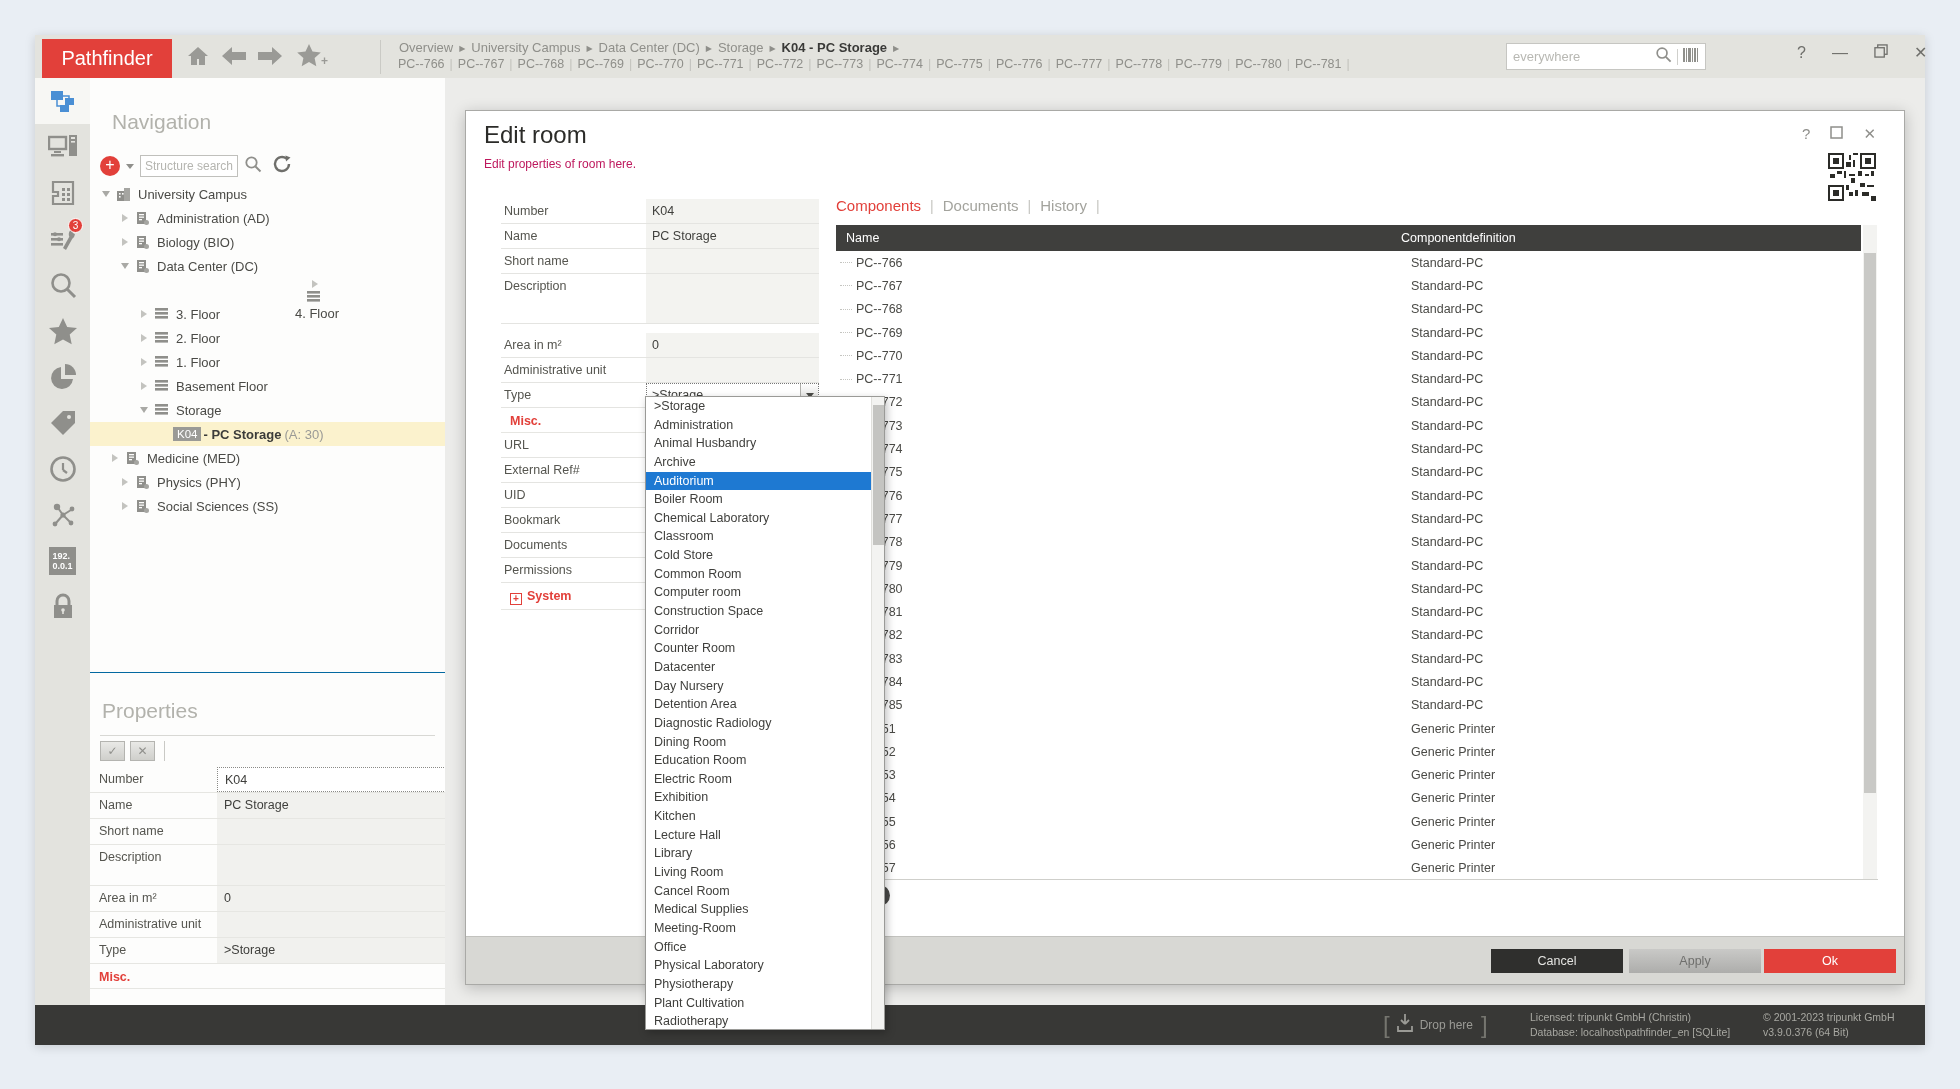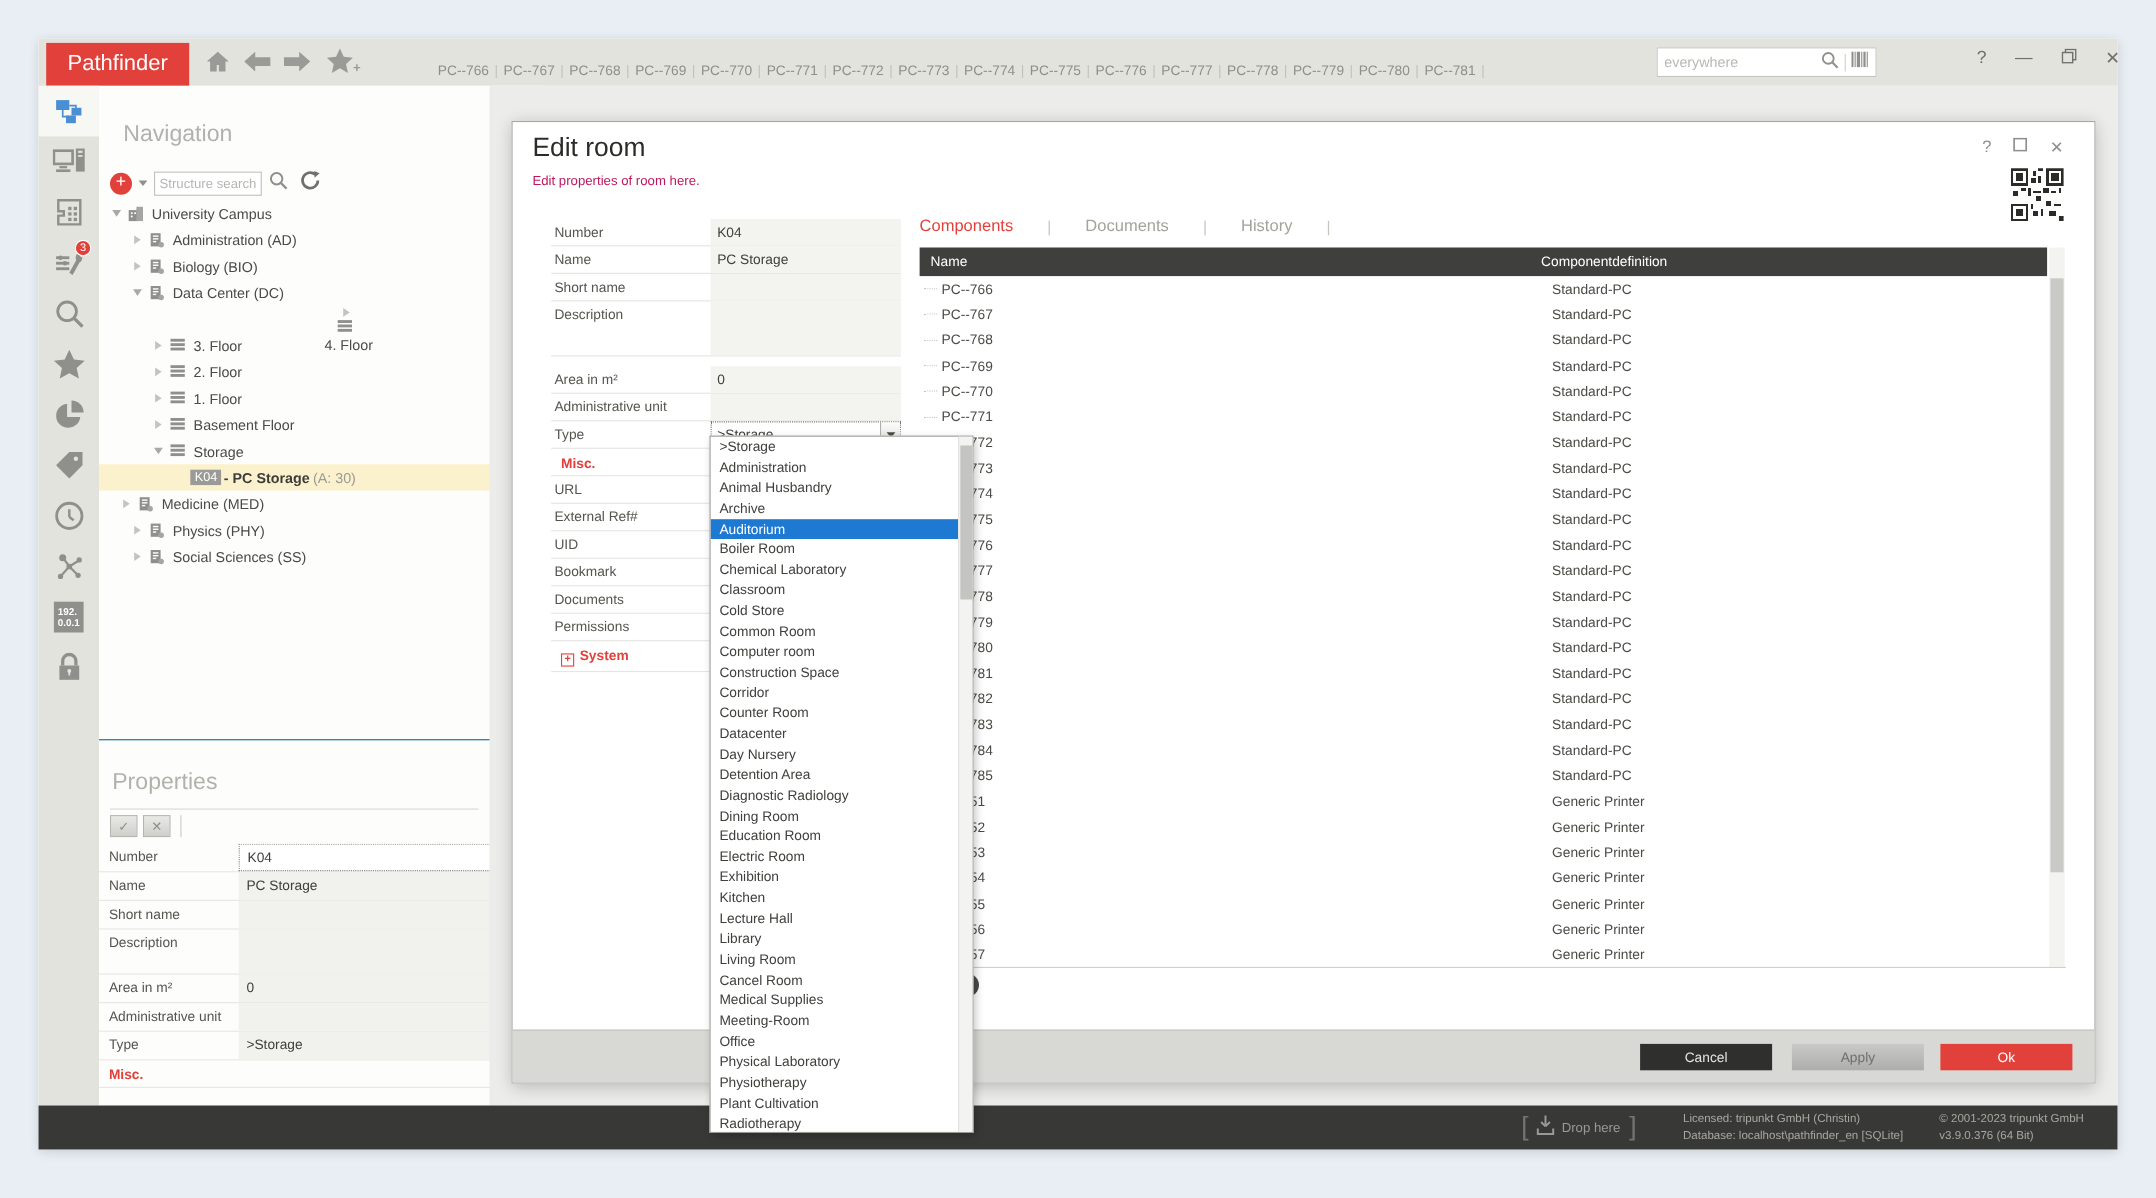--- a/index.html
+++ b/index.html
@@ -80,38 +80,38 @@
   .f-row.gap { margin-top:9px; }
   .f-label { flex:0 0 145px; font-size:12.5px; color:#55554f; padding:5px 0 0 3px; }
   .f-val { flex:1; background:#f3f3f0; font-size:12.5px; color:#3f3f3c; padding:5px 0 0 6px; }
   .combo { flex:1; display:flex; border:1px dotted #777; background:#fff; height:24px; align-self:flex-start; }
   .combo-txt { flex:1; font-size:12.5px; color:#3f3f3c; padding:4px 0 0 5px; }
   .combo-btn { flex:0 0 18px; border-left:1px solid #b0b0ac; background:linear-gradient(#fdfdfd,#d6d6d3); display:flex; align-items:center; justify-content:center; cursor:pointer; }
   .combo-btn::before { content:""; border-left:4px solid transparent; border-right:4px solid transparent; border-top:5px solid #4a4a46; }
   .sys-box { display:inline-flex; width:12px; height:12px; border:1px solid #e2403a; color:#e2403a; font-size:10px; line-height:10px; align-items:center; justify-content:center; margin-right:5px; vertical-align:-2px; }
 
   
-  .tabs { position:absolute; left:370px; top:86px; font-size:15px; color:#a3a39d; display:flex; align-items:center;gap:22px; }
+  .tabs { position:absolute; left:370px; top:86px; font-size:15px; color:#a3a39d; display:flex; align-items:center; }
   .tab { cursor:pointer; }
   .tab.active { color:#e2403a; }
   .tabsep { color:#c5c5c0; margin:0 9px; font-size:14px; }
   .tbl-head { position:absolute; left:370px; top:114px; width:1025px; height:26px; background:#3f3f3d; color:#fff; font-size:12.5px; display:flex; align-items:center; }
   .th-name { padding-left:10px; flex:0 0 565px; }
   .tbl-body { position:absolute; left:370px; top:140px; width:1025px; height:628px; overflow:hidden; }
   .t-row { display:flex; align-items:center; height:23.3px; font-size:12.5px; color:#4a4a46; cursor:pointer; }
   .t-dash { width:12px; border-top:1px dotted #c5c5c1; margin:0 4px 0 4px; }
   .t-name { flex:0 0 555px; }
   .t-def { flex:1; }
   .tbl-sep { position:absolute; left:370px; top:768px; width:1042px; border-top:1px solid #cfcfcb; }
   .more-btn { position:absolute; left:403px; top:774px; width:21px; height:21px; border-radius:50%; background:#4a4a48; color:#fff; font-size:14px; display:flex; align-items:center; justify-content:center; cursor:pointer; }
   .vscroll { position:absolute; left:1397px; top:114px; width:14px; height:654px; background:#f3f3f1; }
   .vthumb { position:absolute; left:1px; top:28px; width:12px; height:540px; background:#c9c9c6; }
 
   .dlg-footer { position:absolute; left:0; right:0; bottom:0; height:48px; background:#d8d8d4; border-top:1px solid #c2c2be; }
-  .btn { position:absolute; top:12px; width:120px; height:24px; font-size:12.5px; display:flex; align-items:center; justify-content:center; cursor:pointer; }
+  .btn { position:absolute; top:12px; width:132px; height:24px; font-size:12.5px; display:flex; align-items:center; justify-content:center; cursor:pointer; }
   .btn-cancel { left:1025px; background:#2f2f2d; color:#e4e4e1; }
   .btn-apply { left:1163px; background:linear-gradient(#c9c9c7,#adadab); color:#6f6f6d; }
   .btn-ok { left:1298px; background:#e2403a; color:#fff; }
 
   
   .dropdown { position:absolute; left:610px; top:361px; width:240px; height:634px; background:#fff; border:1px solid #9a9a97; z-index:50; box-shadow:2px 3px 8px rgba(0,0,0,.25); }
   .dd-list { position:absolute; left:0; top:0; right:13px; bottom:0; overflow:hidden; }
   .dd-item { height:18.65px; font-size:12.5px; color:#3f3f3c; padding:2px 0 0 8px; cursor:pointer; white-space:nowrap; }
   .dd-item.selected { background:#1e79d2; color:#fff; }
   .dd-scroll { position:absolute; right:0; top:0; width:13px; bottom:0; background:#f3f3f1; border-left:1px solid #e0e0dc; }
@@ -146,20 +146,21 @@
       <svg width="24" height="18" viewBox="0 0 24 18">
           <path d="M14 0 24 9l-10 9v-5H0V5h14z" fill="#9a9a96"></path>
         </svg>
     </div>
     <div class="tb-ic" style="left:258px;width:40px">
       <svg width="34" height="26" viewBox="0 0 34 26">
           <path d="M13 1l3.5 7.6 8.3.9-6.2 5.6 1.7 8.2L13 19l-7.3 4.3 1.7-8.2L1.2 9.5l8.3-.9z" fill="#9a9a96"></path>
           <text x="25" y="22" font-size="12" fill="#9a9a96" font-weight="bold">+</text>
         </svg>
     </div>
+    <div class="crumbs"><span class="crumb">Overview</span><span class="csep">▶</span><span class="crumb">University Campus</span><span class="csep">▶</span><span class="crumb">Data Center (DC)</span><span class="csep">▶</span><span class="crumb">Storage</span><span class="csep">▶</span><span class="crumb active">K04 - PC Storage</span><span class="csep">▶</span></div>
     <div class="pcrow"><span class="pc-item">PC--766</span><span class="pcsep">|</span><span class="pc-item">PC--767</span><span class="pcsep">|</span><span class="pc-item">PC--768</span><span class="pcsep">|</span><span class="pc-item">PC--769</span><span class="pcsep">|</span><span class="pc-item">PC--770</span><span class="pcsep">|</span><span class="pc-item">PC--771</span><span class="pcsep">|</span><span class="pc-item">PC--772</span><span class="pcsep">|</span><span class="pc-item">PC--773</span><span class="pcsep">|</span><span class="pc-item">PC--774</span><span class="pcsep">|</span><span class="pc-item">PC--775</span><span class="pcsep">|</span><span class="pc-item">PC--776</span><span class="pcsep">|</span><span class="pc-item">PC--777</span><span class="pcsep">|</span><span class="pc-item">PC--778</span><span class="pcsep">|</span><span class="pc-item">PC--779</span><span class="pcsep">|</span><span class="pc-item">PC--780</span><span class="pcsep">|</span><span class="pc-item">PC--781</span><span class="pcsep">|</span></div>
     <div class="searchbox">
       <input placeholder="everywhere" style="">
       <span>
         <svg width="17" height="17" viewBox="0 0 18 18">
             <circle cx="7.5" cy="7.5" r="5.2" fill="none" stroke="#8f8f8b" stroke-width="1.8"></circle>
             <line x1="11.5" y1="11.5" x2="16.5" y2="16.5" stroke="#8f8f8b" stroke-width="2"></line>
           </svg>
       </span>
       <span class="sdiv"></span>

